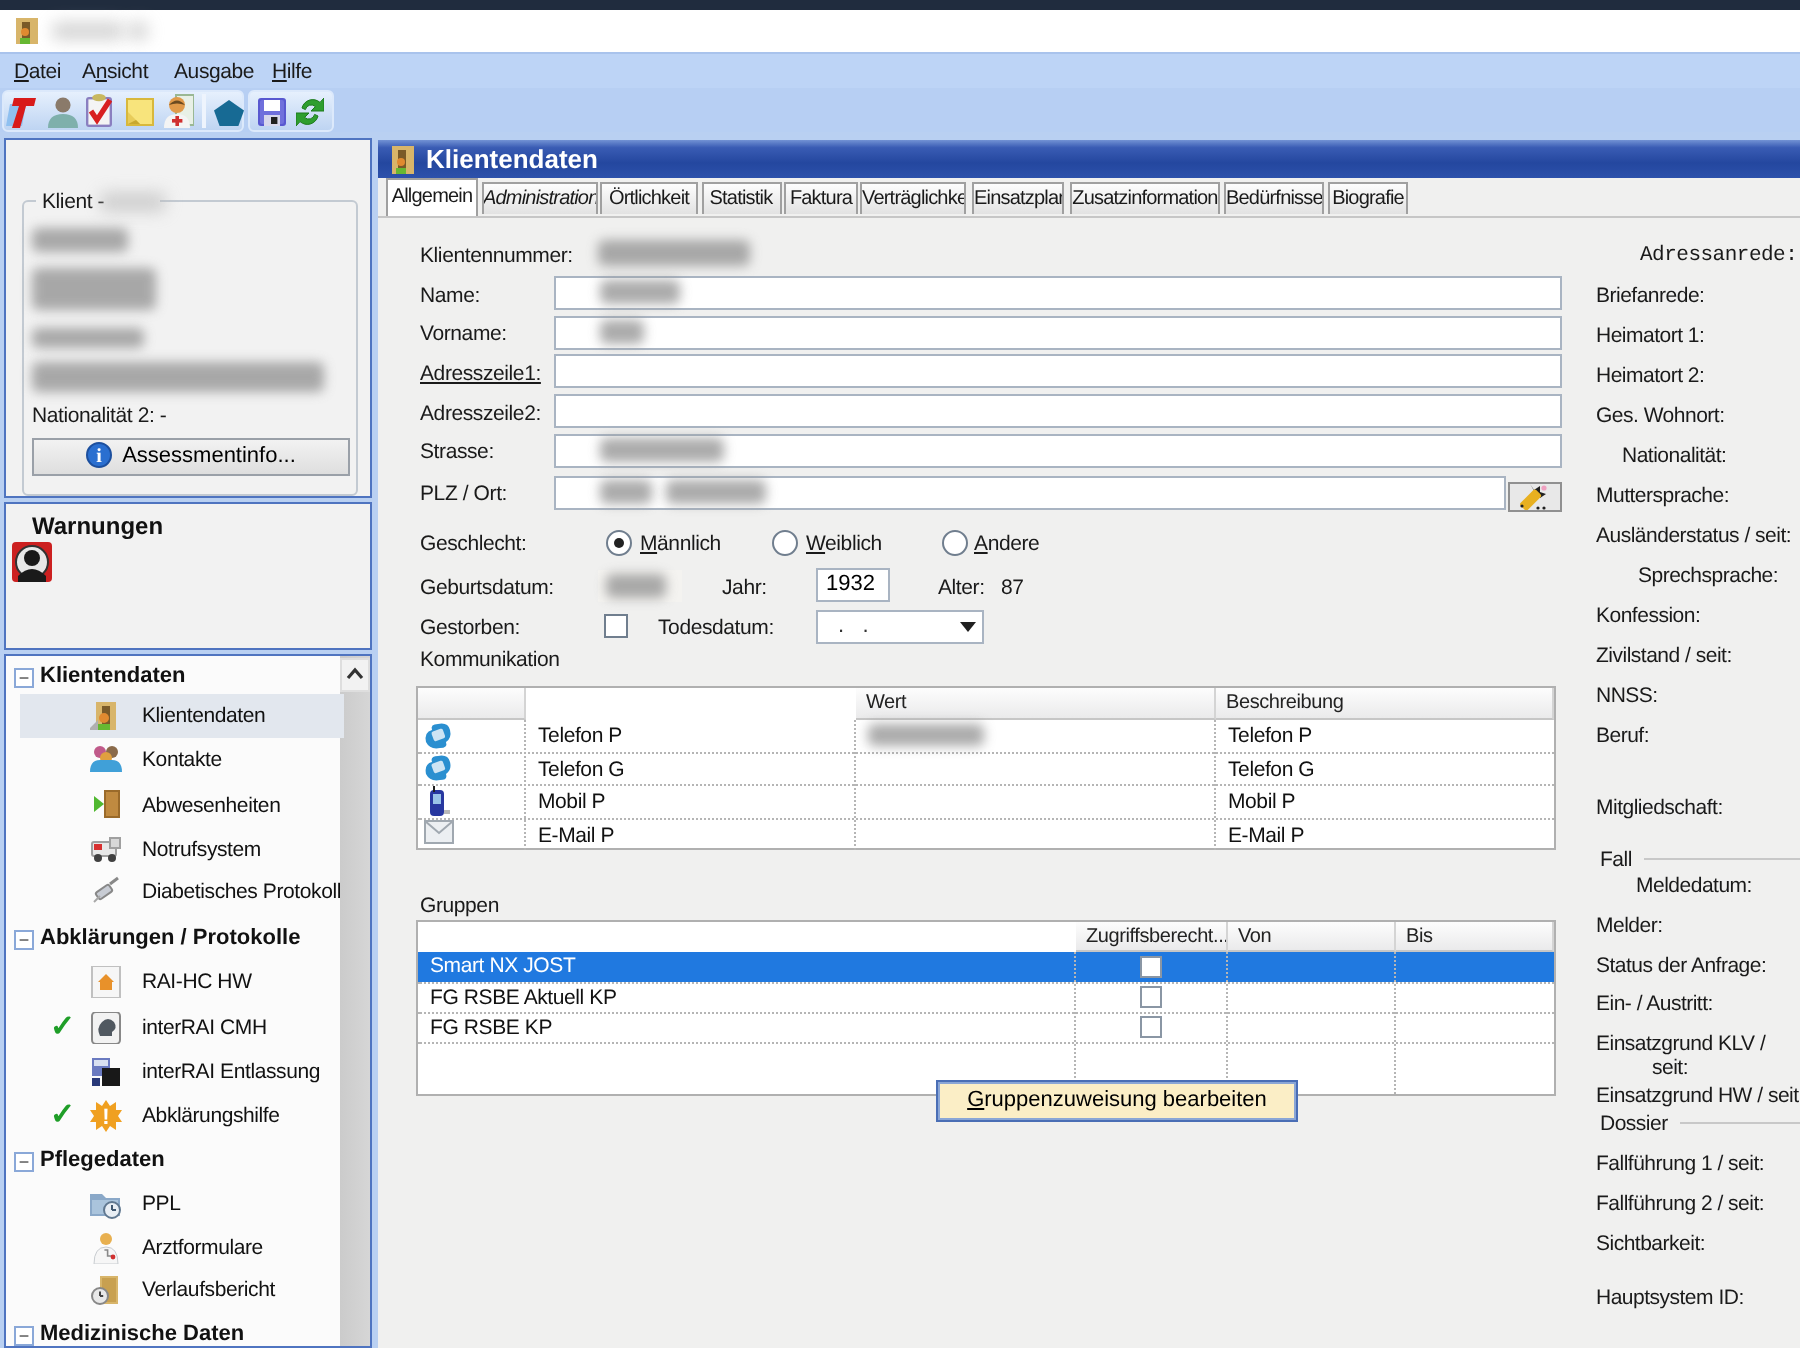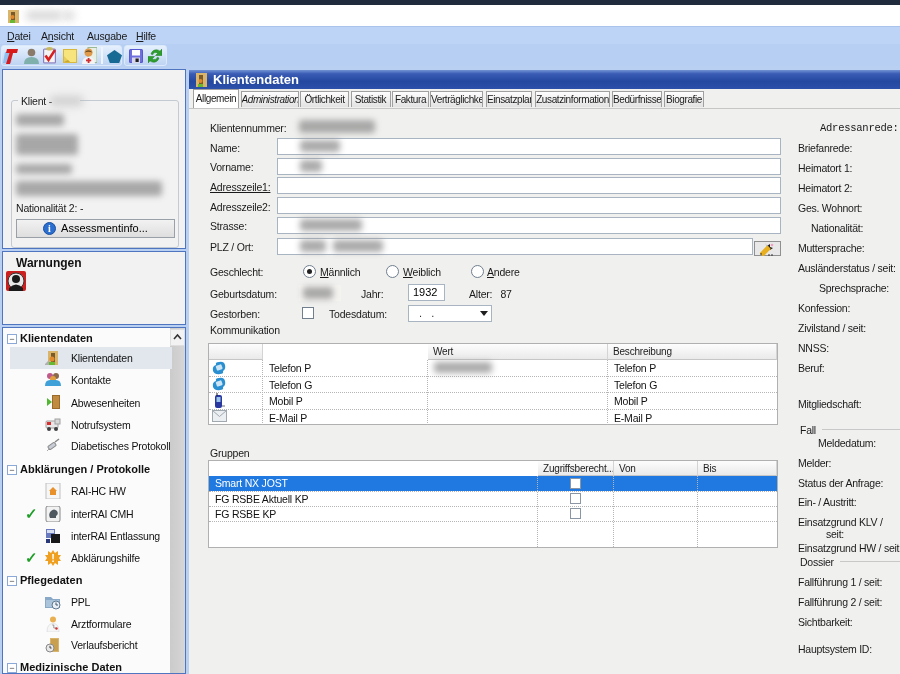--- a/index.html
+++ b/index.html
@@ -353,20 +353,21 @@
      <div class="abs" style="left:361px;top:32px;width:11px;height:11px;background:#fff;border:1px solid #8a96a4;box-sizing:border-box;"></div>
      <div class="cell" style="left:6px;top:46px;">FG RSBE KP</div>
      <div class="abs" style="left:361px;top:47px;width:11px;height:11px;background:#fff;border:1px solid #8a96a4;box-sizing:border-box;"></div>
      <div class="dotc" style="left:328px;top:15px;height:71px;"></div>
      <div class="dotc" style="left:404px;top:15px;height:71px;"></div>
      <div class="dotc" style="left:488px;top:15px;height:71px;"></div>
      <div class="dotr" style="left:0;top:30px;width:568px;"></div>
      <div class="dotr" style="left:0;top:45px;width:568px;"></div>
      <div class="dotr" style="left:0;top:60px;width:568px;"></div>
    </div>
+   <div class="abs" style="left:279px;top:431px;width:181px;height:21px;background:#fbeec6;border:1px solid #4a6eb5;box-shadow:inset 0 0 0 1px #8aa6d6;box-sizing:border-box;text-align:center;font-size:11px;line-height:19px;"><u>G</u>ruppenzuweisung bearbeiten</div>
 
    <div class="rl" style="left:631px;top:13px;font-family:Liberation Mono, monospace;">Adressanrede:</div>
    <div class="rl" style="left:609px;top:33px;">Briefanrede:</div>
    <div class="rl" style="left:609px;top:53px;">Heimatort 1:</div>
    <div class="rl" style="left:609px;top:73px;">Heimatort 2:</div>
    <div class="rl" style="left:609px;top:93px;">Ges. Wohnort:</div>
    <div class="rl" style="left:622px;top:113px;">Nationalität:</div>
    <div class="rl" style="left:609px;top:133px;">Muttersprache:</div>
    <div class="rl" style="left:609px;top:153px;">Ausländerstatus / seit:</div>
    <div class="rl" style="left:630px;top:173px;">Sprechsprache:</div>

